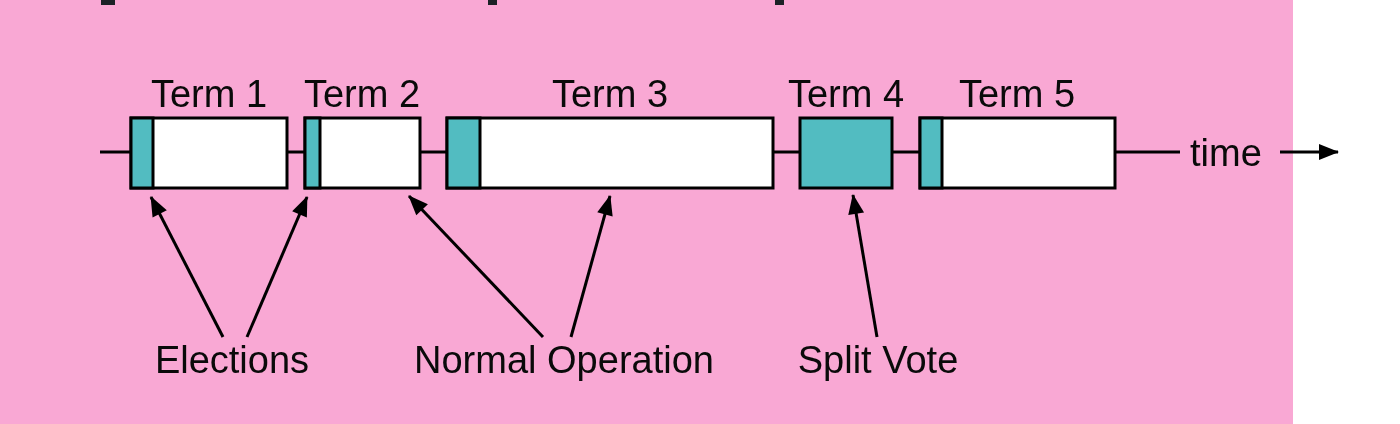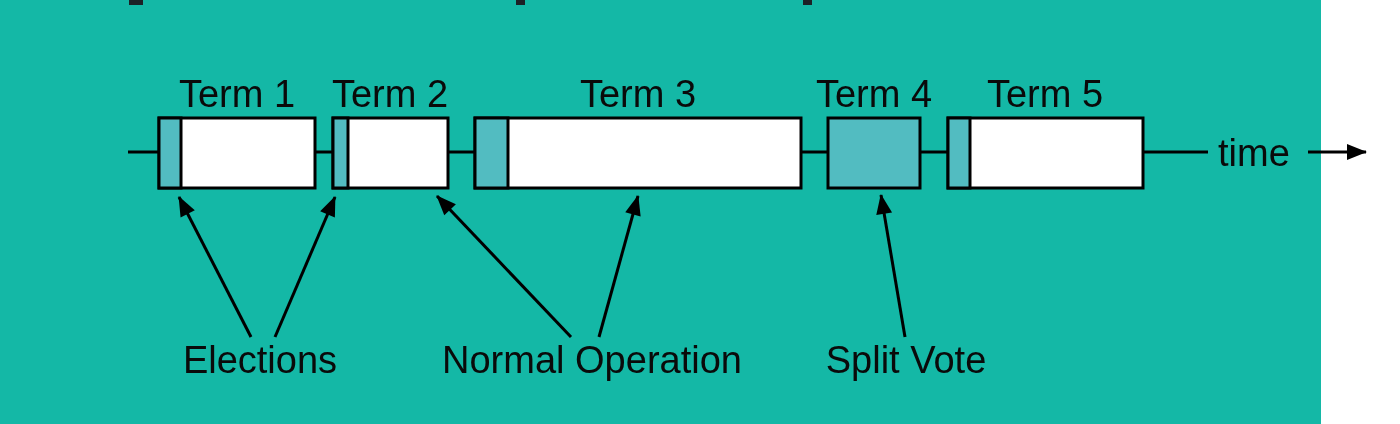--- a/index.html
+++ b/index.html
@@ -8,22 +8,21 @@
     background: #ffffff;
     width: 1400px;
     height: 424px;
     overflow: hidden;
     font-family: "Liberation Sans", sans-serif;
   }
   .figure-canvas {
     position: relative;
     width: 1293px;
     height: 424px;
-    background: #14b8a6;
-    padding-left: 28px;
+    background: #f9a8d4;
   }
   svg text {
     font-family: "Liberation Sans", sans-serif;
     font-size: 38px;
     fill: #0a0a0a;
   }
 </style>
 </head>
 <body>
 

